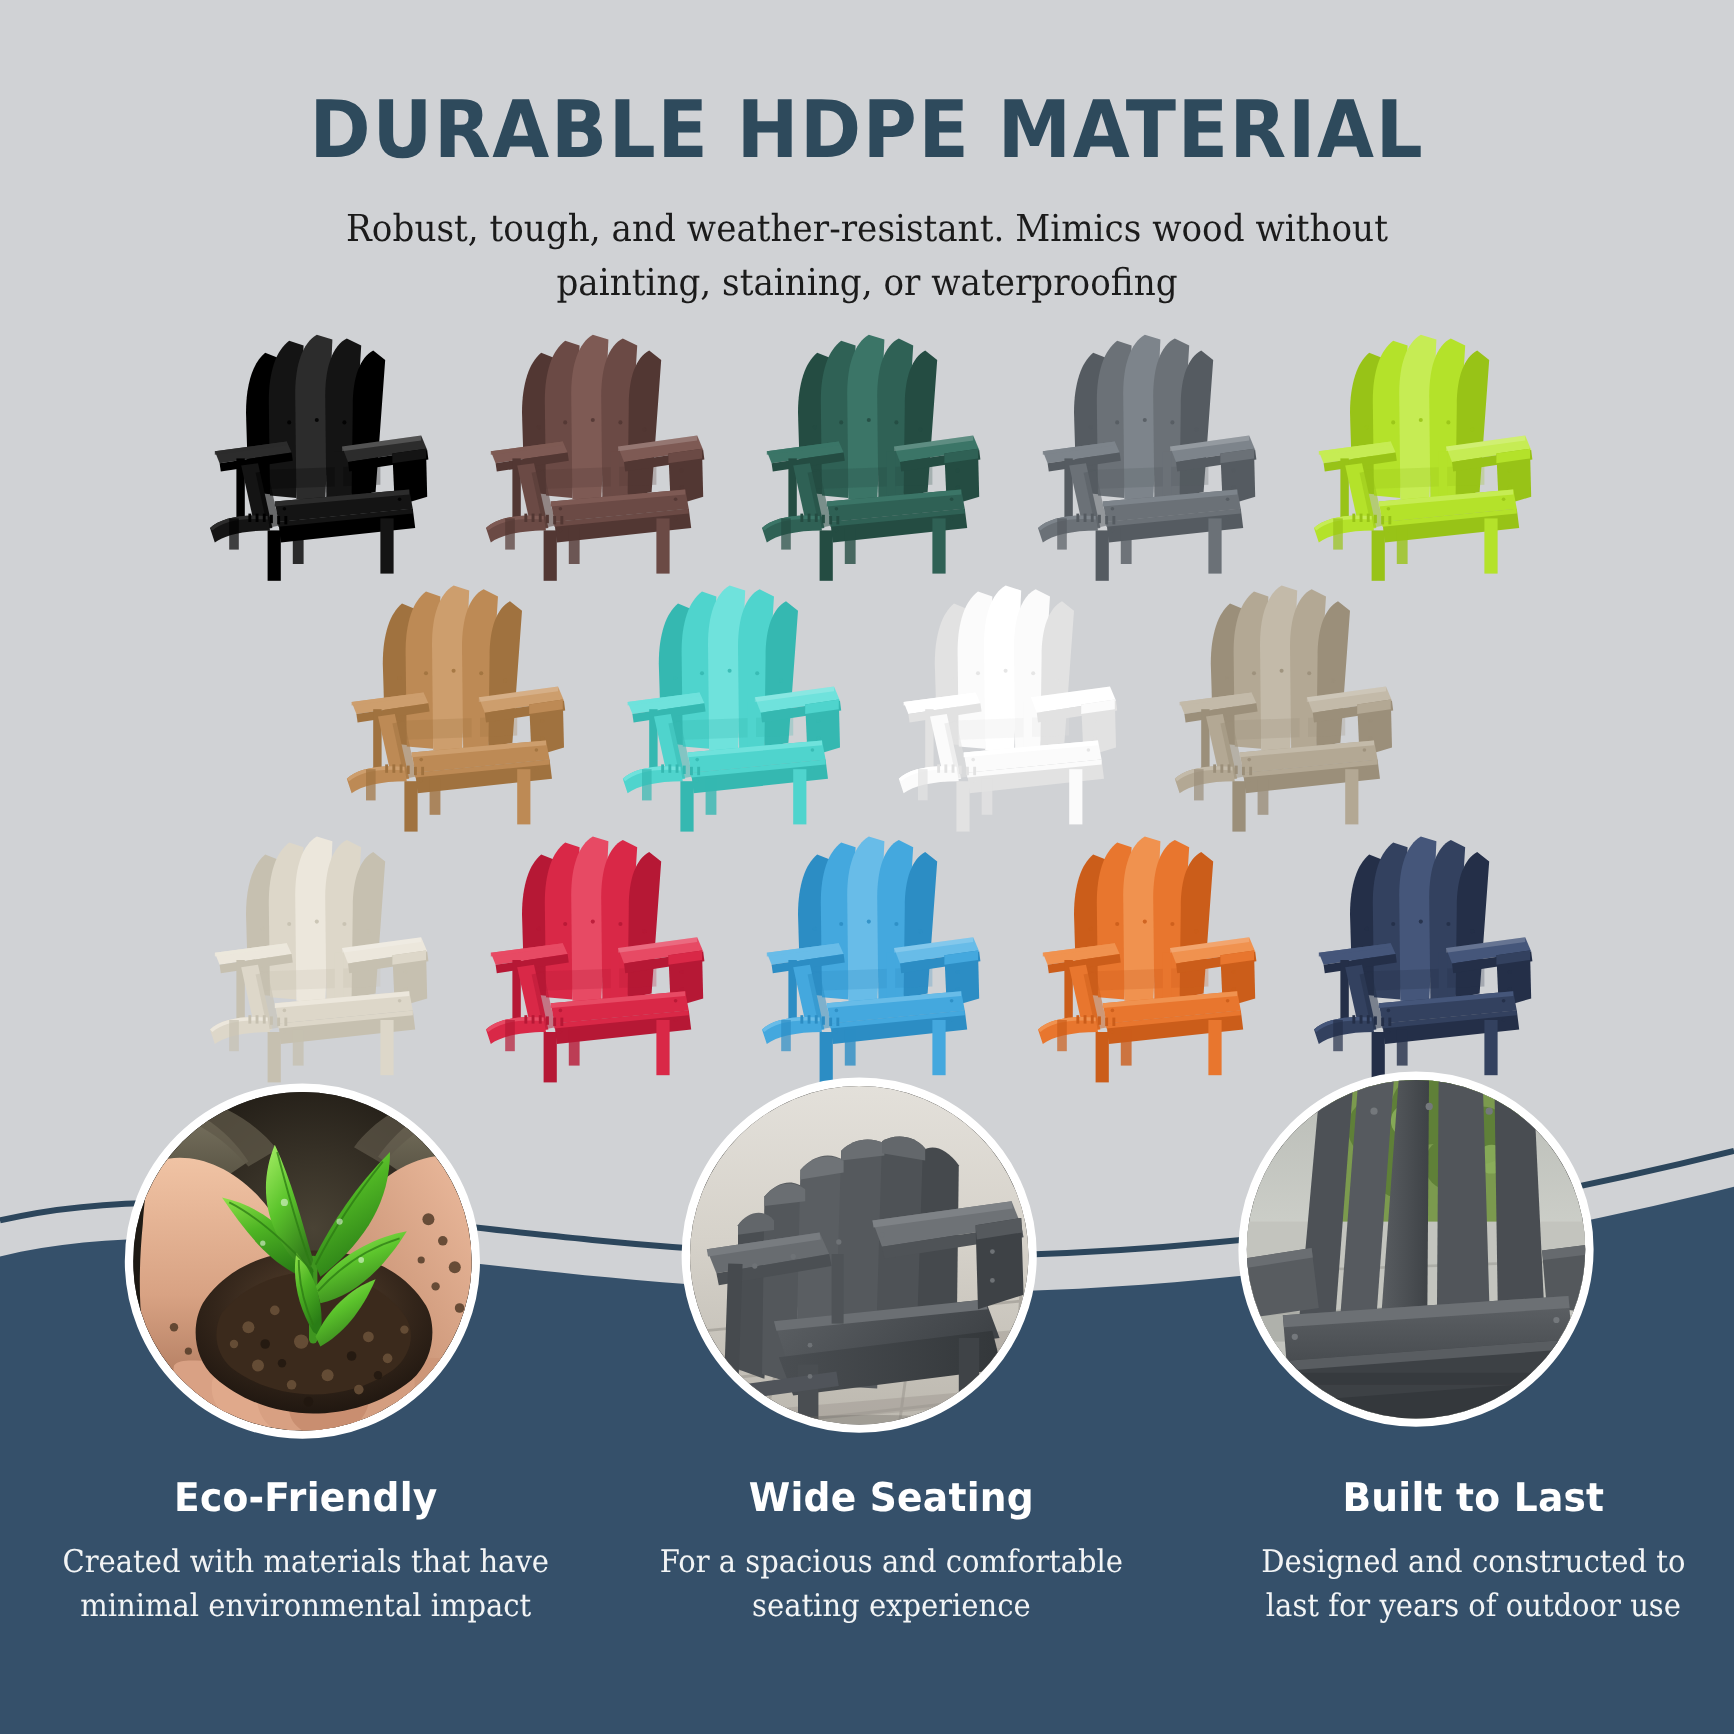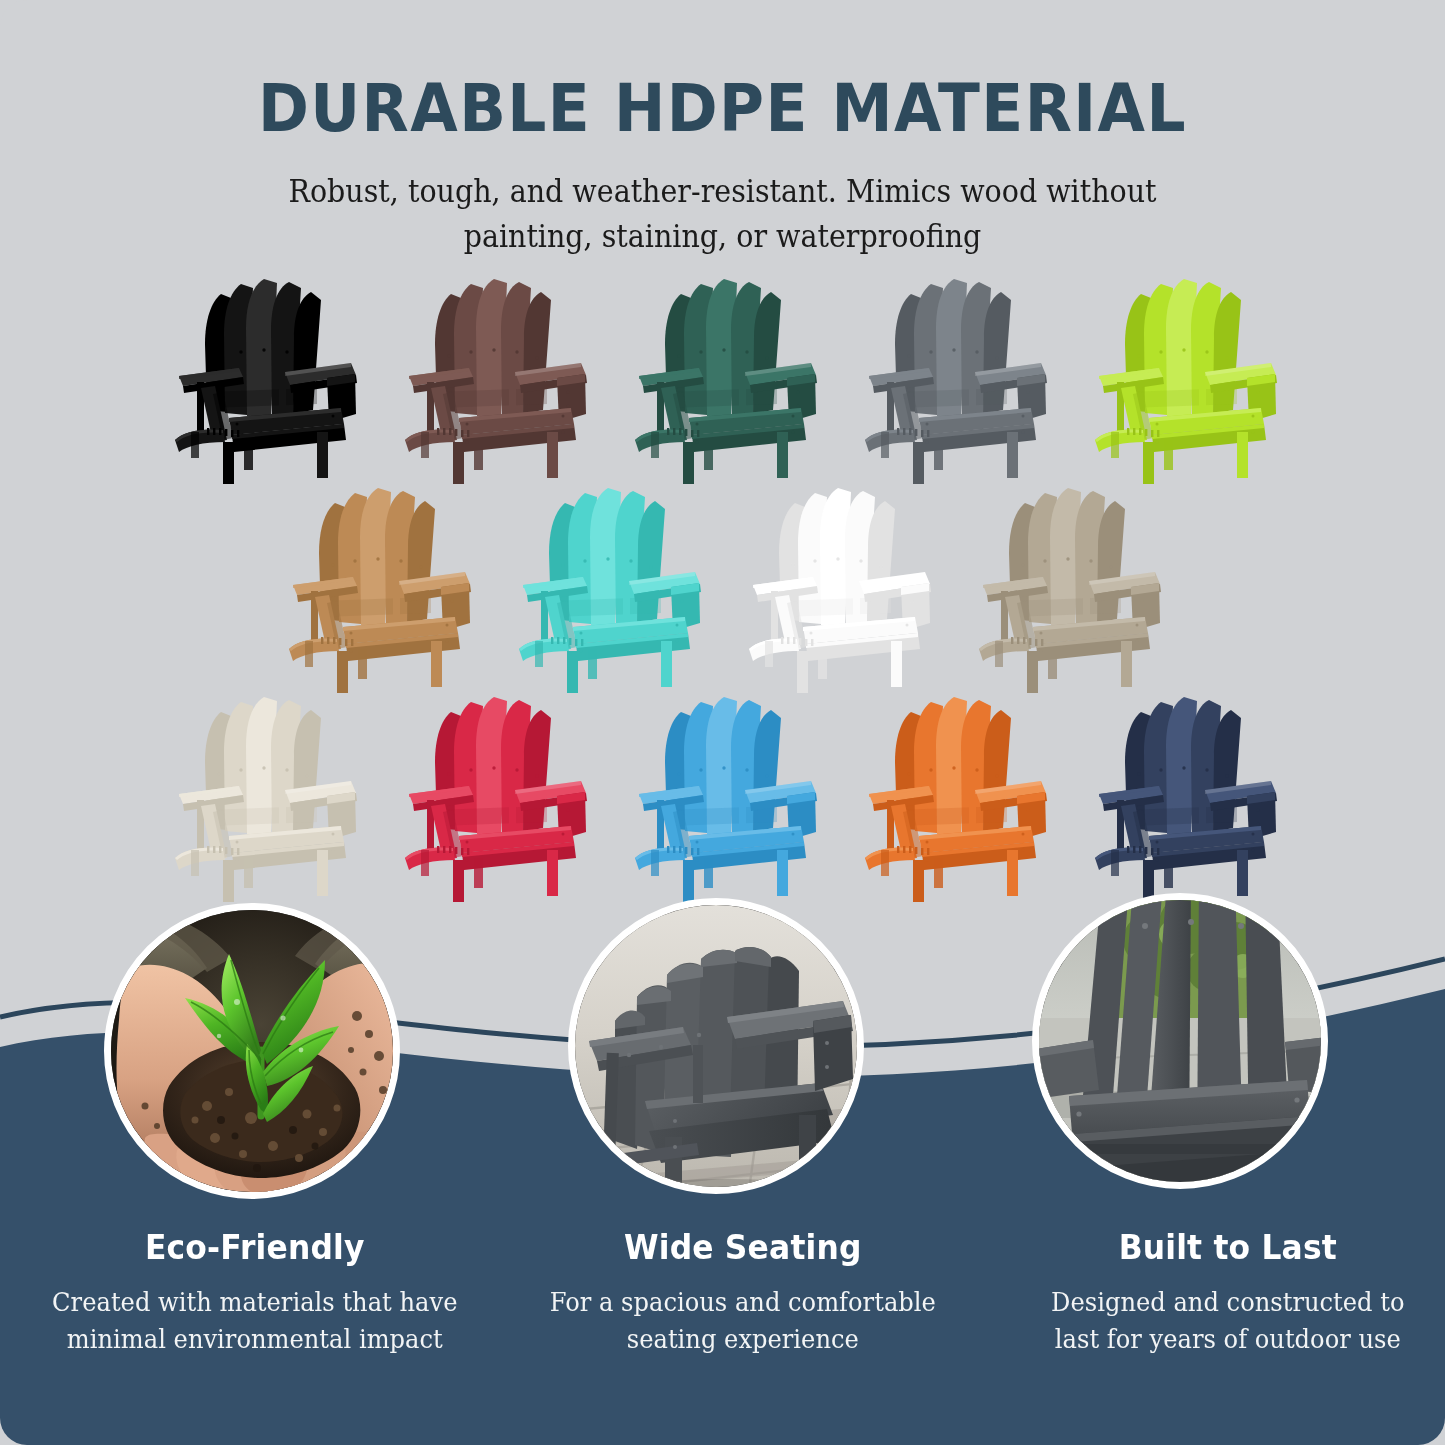--- a/index.html
+++ b/index.html
@@ -134,21 +134,21 @@
     transform: scaleX(0.93);
   }
   #features .feature-col:nth-child(1) .feature-title { margin-left: -12px; }
   #features .feature-col:nth-child(1) .feature-desc  { margin-left: -12px; }
   #features .feature-col:nth-child(3) .feature-title { margin-left: 8px; }
   #features .feature-col:nth-child(3) .feature-desc  { margin-left: 8px; }
 </style>
 </head>
 <body>
 
-<div id="page" style="background: rgb(208, 210, 213); border-radius: 27px;">
+<div id="page" style="background: rgb(208, 210, 213);">
 
   <div id="header">
     <div id="title" style="color: rgb(46, 74, 92);">DURABLE HDPE MATERIAL</div>
     <div id="subtitle" style="color: rgb(27, 27, 27);">
       <div>Robust, tough, and weather-resistant. Mimics wood without</div>
       <div>painting, staining, or waterproofing</div>
     </div>
   </div>
 
   <div id="chair-grid">

